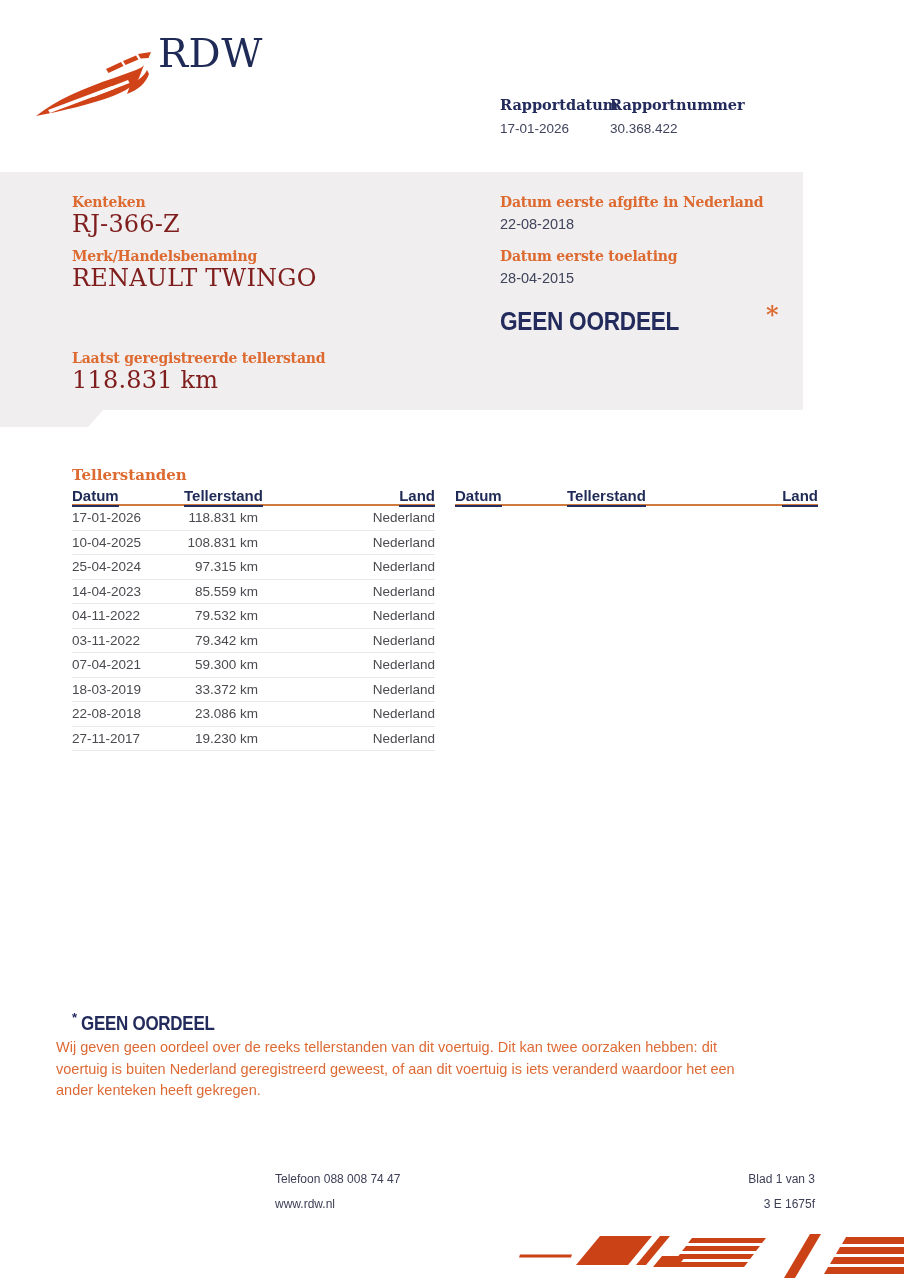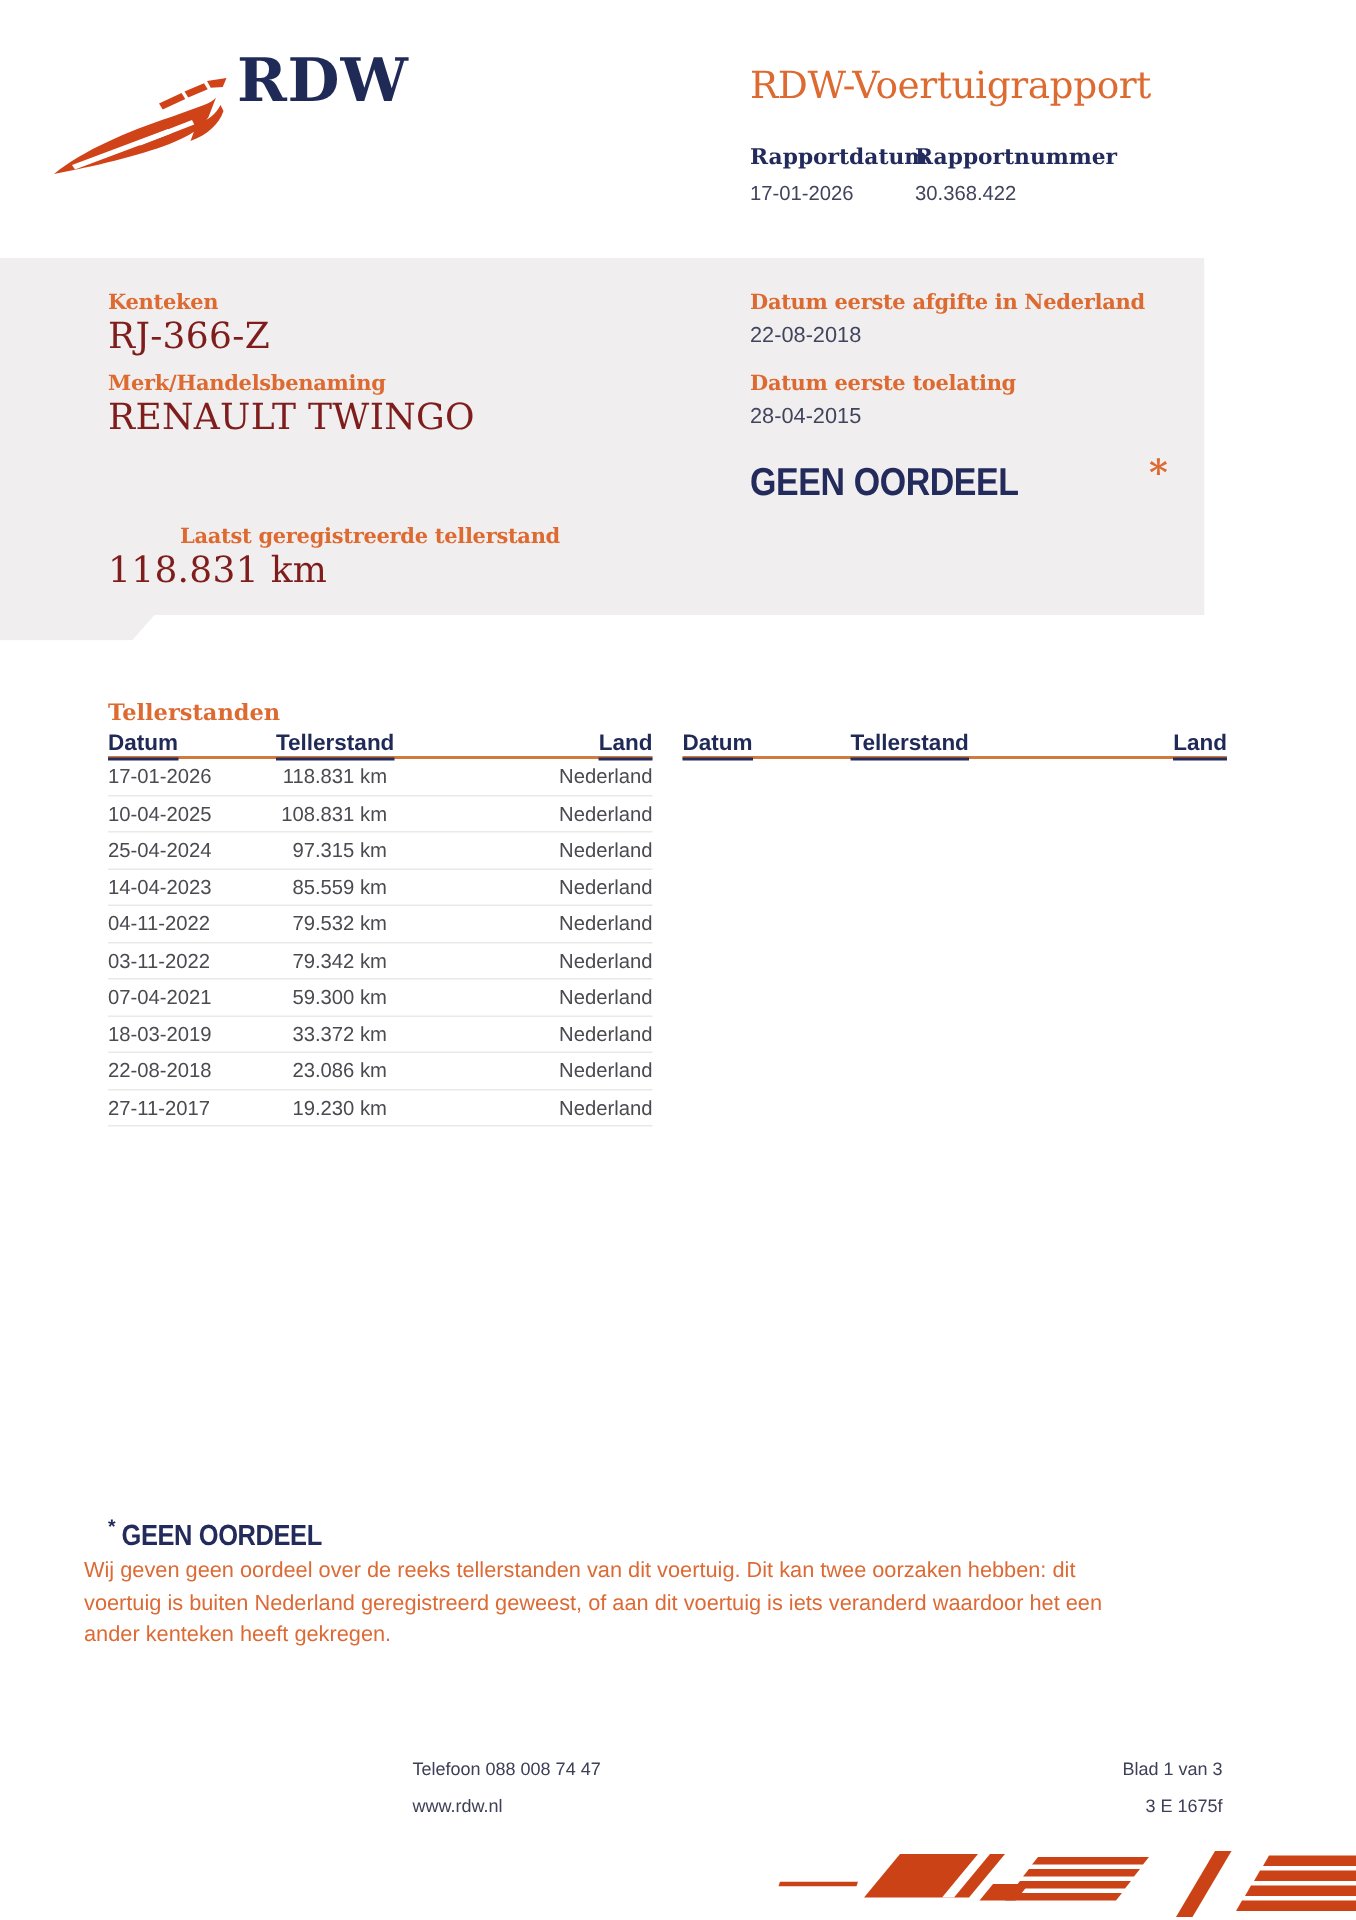--- a/index.html
+++ b/index.html
@@ -6,21 +6,21 @@
   html,body { background:#ffffff; }
   .page {
     position:relative; width:904px; height:1280px; overflow:hidden;
     background:#ffffff; font-family:"Liberation Sans", sans-serif;
   }
 
   
   .logo-icon { position:absolute; left:34px; top:52px; }
   .logo-text {
     position:absolute; left:158px; top:30px;
-    font-family:"DejaVu Serif", serif; font-weight:700;
+    font-family:"DejaVu Serif", serif; font-weight:400;
     font-size:40px; color:#1f2a56; letter-spacing:0.5px;
   }
   .report-title {
     position:absolute; left:500px; top:42px;
     font-family:"DejaVu Serif", serif; font-weight:500;
     font-size:25px; color:#dd6a31; letter-spacing:-0.3px;
   }
   .meta-label {
     font-family:"DejaVu Serif", serif; font-weight:700;
     font-size:14.5px; color:#232b5c;
@@ -110,39 +110,38 @@
       <path d="M89 9 L102 3.5 L104.5 7.5 L91.5 13 Z"></path>
       <path d="M104 2 L117 0 L114.5 6 L106.5 6.5 Z"></path>
     </g>
     <g fill="#ffffff">
       <path d="M14 58 L78 34 L80 37 L16 61 Z"></path>
       <path d="M58 42 L94 28 L95.5 31 L59.5 45 Z"></path>
     </g>
   </svg>
   <div class="logo-text">RDW</div>
 
-  <h1 class="report-title">RDW-Voertuigrapport</h1>
 
   <div class="meta-col-1">
     <div class="meta-label">Rapportdatum</div>
     <div class="meta-value">17-01-2026</div>
   </div>
   <div class="meta-col-2">
     <div class="meta-label">Rapportnummer</div>
     <div class="meta-value">30.368.422</div>
   </div>
 
   <section class="banner">
     <div class="field-label" style="left:72px; top:22px;">Kenteken</div>
     <div class="field-value-lg" style="left:72px; top:38px;">RJ-366-Z</div>
 
     <div class="field-label" style="left:72px; top:76px;">Merk/Handelsbenaming</div>
     <div class="field-value-lg" style="left:72px; top:92px;">RENAULT TWINGO</div>
 
-    <div class="field-label" style="left:72px; top:178px;margin-left:48px;">Laatst geregistreerde tellerstand</div>
+    <div class="field-label" style="left:72px; top:178px;">Laatst geregistreerde tellerstand</div>
     <div class="field-value-lg" style="left:72px; top:194px;">118.831 km</div>
 
     <div class="field-label" style="left:500px; top:22px;">Datum eerste afgifte in Nederland</div>
     <div class="field-value-sm" style="left:500px; top:44px;">22-08-2018</div>
 
     <div class="field-label" style="left:500px; top:76px;">Datum eerste toelating</div>
     <div class="field-value-sm" style="left:500px; top:98px;">28-04-2015</div>
 
     <div class="verdict"><span class="condensed">GEEN OORDEEL</span></div>
     <div class="verdict-mark">*</div>

